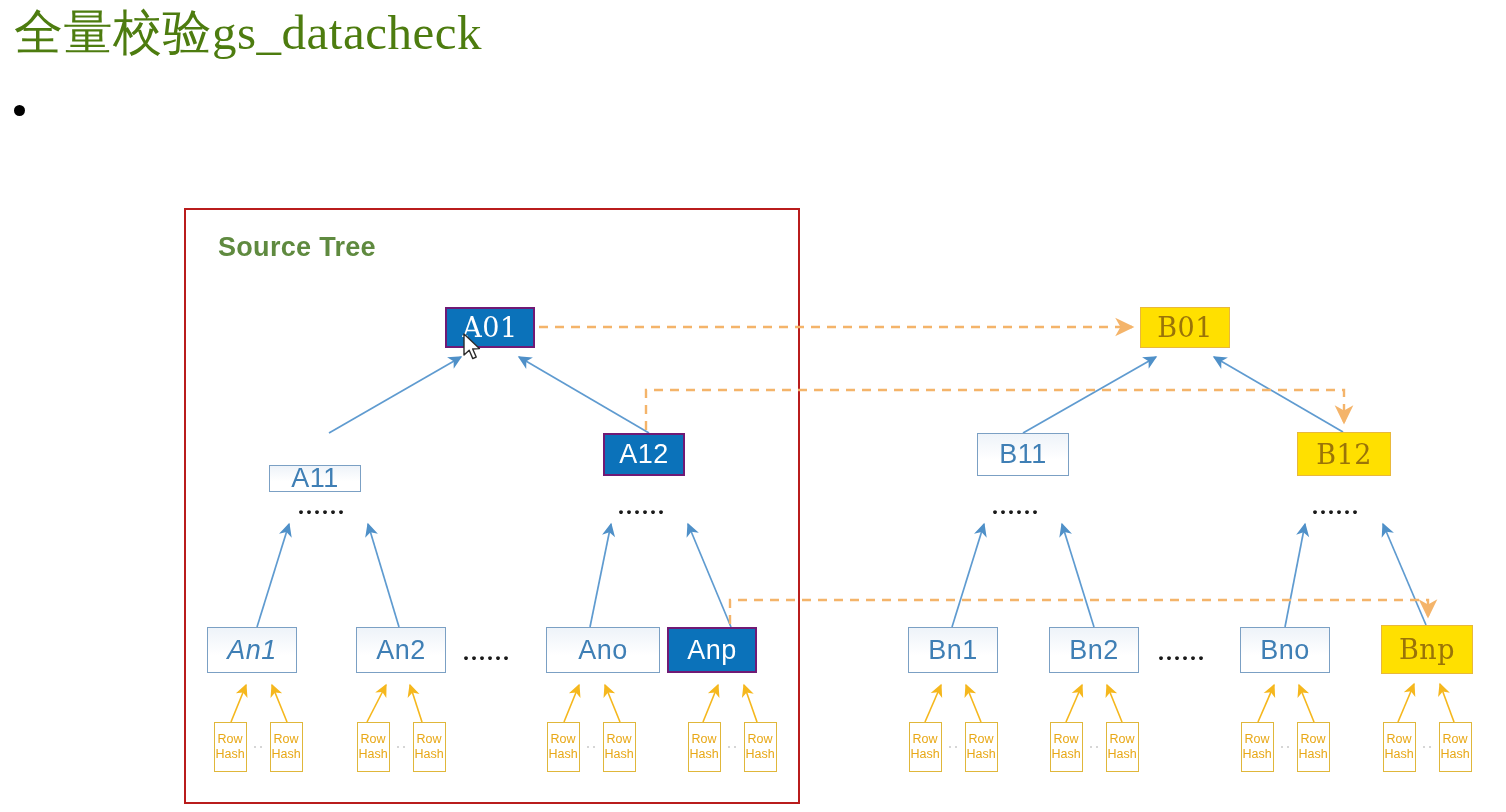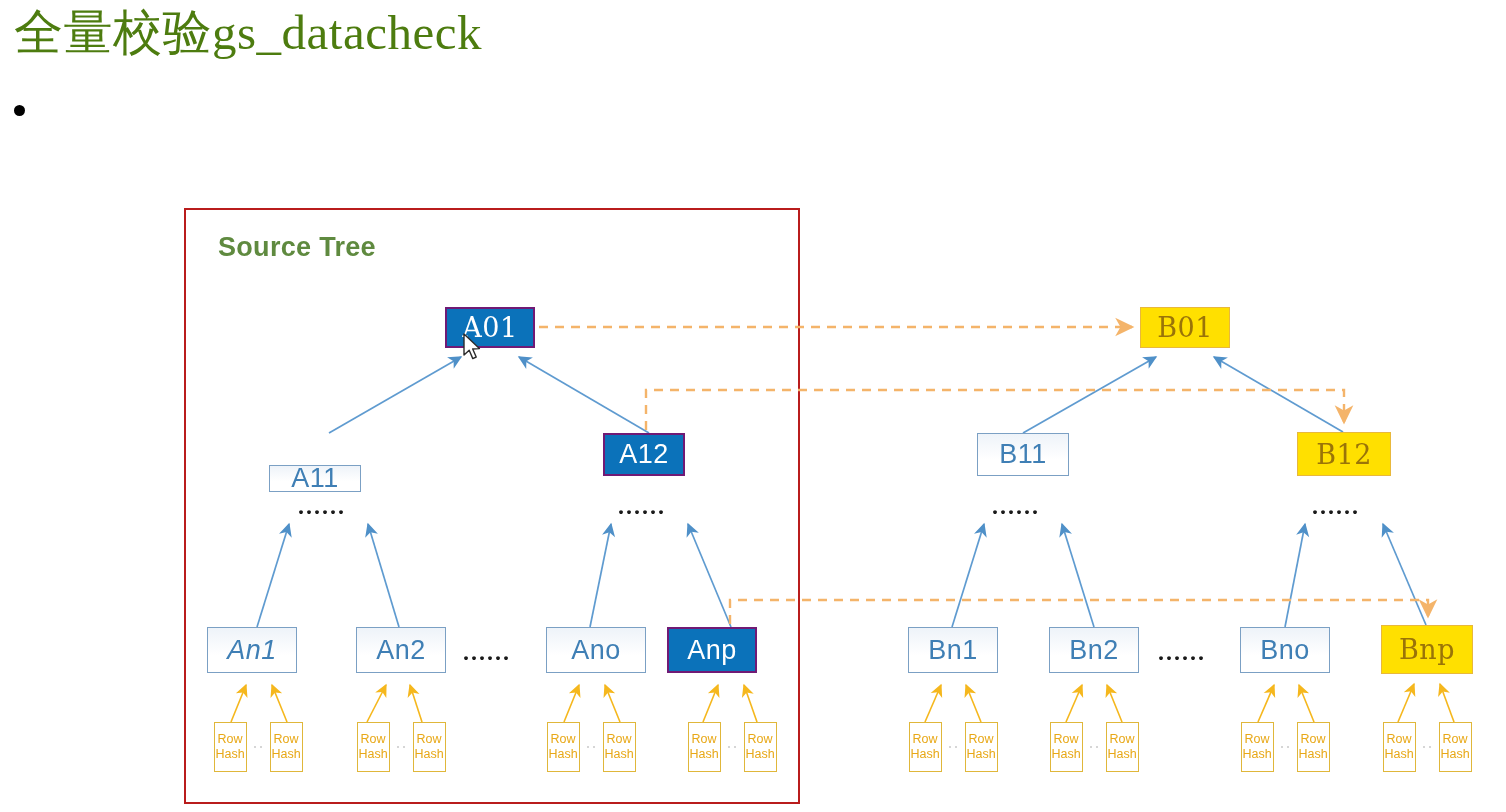--- a/index.html
+++ b/index.html
@@ -124,21 +124,21 @@
 
   
   #node-a11 { left: 269px;  top: 433px; width: 92px;  height: 27px; margin-top: 32px; }
   #node-a12 { left: 603px;  top: 433px; width: 82px;  height: 43px; }
   #node-b11 { left: 977px;  top: 433px; width: 92px;  height: 43px; }
   #node-b12 { left: 1297px; top: 432px; width: 94px;  height: 44px; }
 
   
   #node-an1 { left: 207px;  top: 627px; width: 90px;  height: 46px; font-style: italic; }
   #node-an2 { left: 356px;  top: 627px; width: 90px;  height: 46px; }
-  #node-ano { left: 546px;  top: 627px; width: 100px;  height: 46px; }
+  #node-ano { left: 546px;  top: 627px; width: 114px;  height: 46px; }
   #node-anp { left: 667px;  top: 627px; width: 90px;  height: 46px; }
   #node-bn1 { left: 908px;  top: 627px; width: 90px;  height: 46px; }
   #node-bn2 { left: 1049px; top: 627px; width: 90px;  height: 46px; }
   #node-bno { left: 1240px; top: 627px; width: 90px;  height: 46px; }
   #node-bnp { left: 1381px; top: 625px; width: 92px;  height: 49px; }
 
   
   .rowhash {
     position: absolute;
     box-sizing: border-box;

